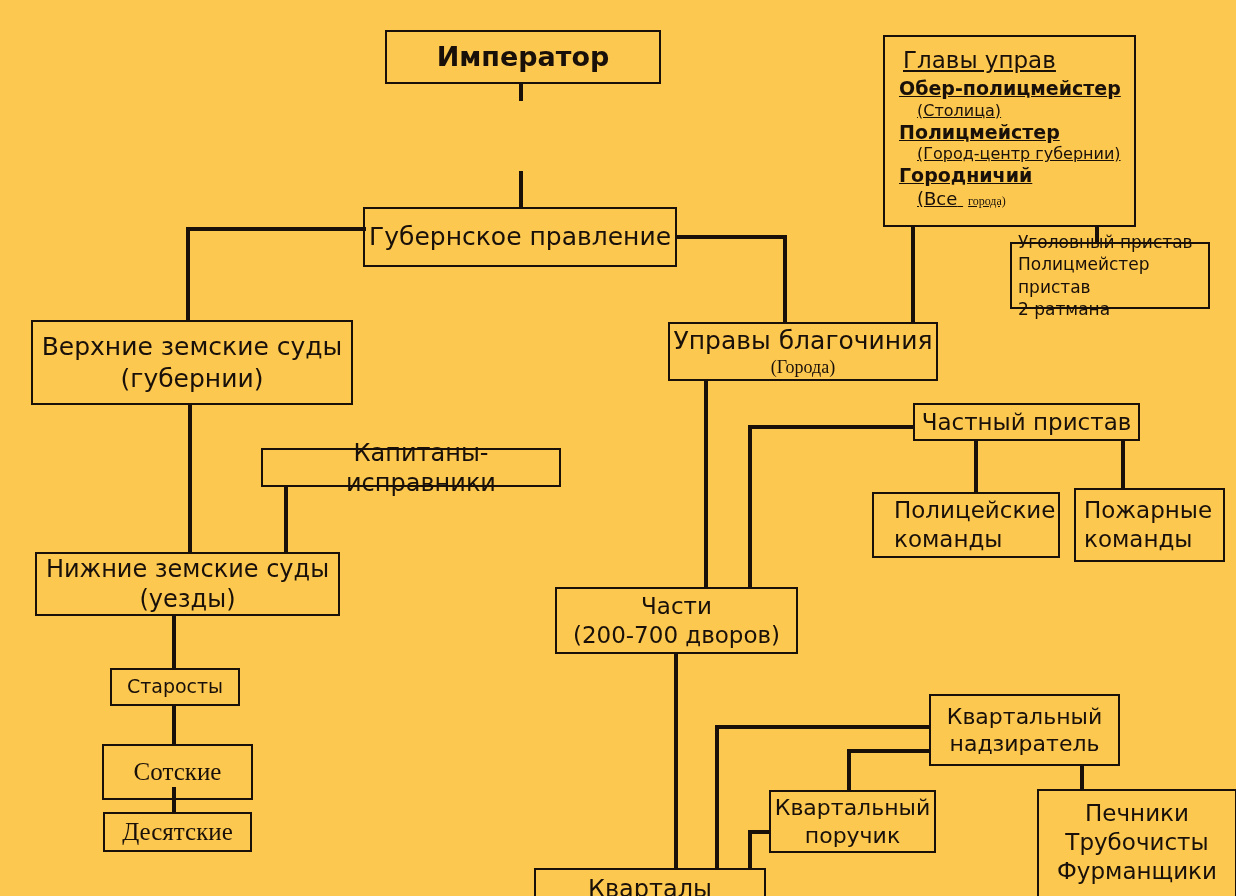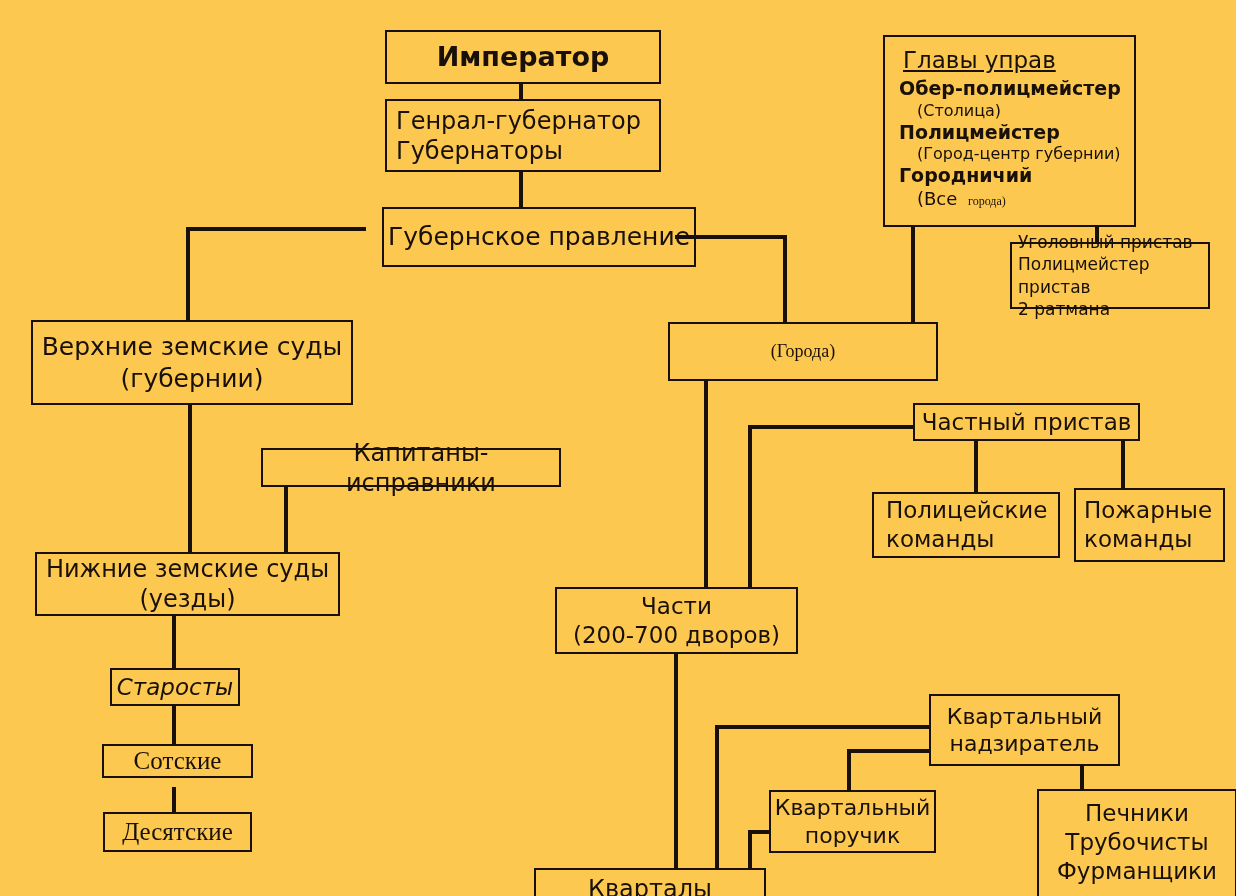--- a/index.html
+++ b/index.html
@@ -58,95 +58,92 @@
   <div class="ln" style="left:847px;top:749px;width:84px;height:4px;"></div>
   <div class="ln" style="left:847px;top:749px;width:4px;height:43px;"></div>
   <div class="ln" style="left:748px;top:830px;width:23px;height:4px;"></div>
   <div class="ln" style="left:748px;top:830px;width:4px;height:40px;"></div>
   <div class="ln" style="left:1080px;top:764px;width:4px;height:27px;"></div>
 
   <div class="box" style="left:385px;top:30px;width:276px;height:54px;font-size:27px;font-weight:bold;">
     <span>Император</span>
   </div>
 
-  <div class="box left" style="left:385px;top:99px;width:276px;height:73px;font-size:24px;padding-left:9px;">
-    <span>Генрал-губернатор</span>
-    <span>Губернаторы</span>
-  </div>
 
-  <div class="box left top" style="left:883px;top:35px;width:253px;height:192px;padding:9px 0 0 14px;">
+  <div class="box left top" style="left:883px;top:35px;width:253px;height:192px;padding:9px 0 0 14px;text-decoration:underline;">
     <span class="u" style="font-size:23px;margin-left:4px;margin-bottom:2px;">Главы управ</span>
     <span class="hb-item">Обер-полицмейстер</span>
     <span class="note">(Столица)</span>
     <span class="hb-item">Полицмейстер</span>
     <span class="note">(Город-центр губернии)</span>
     <span class="hb-item">Городничий</span>
     <span class="note" style="font-size:18px;">
       <span>(Все</span>
       <span class="serif" style="font-size:12px;margin-left:5px;">города)</span>
     </span>
   </div>
 
-  <div class="box" style="left:363px;top:207px;width:314px;height:60px;font-size:25px;margin-left:19px;">
+  <div class="box" style="left:363px;top:207px;width:314px;height:60px;font-size:25px;">
     <span>Губернское правление</span>
   </div>
 
   <div class="box left" style="left:1010px;top:242px;width:200px;height:67px;font-size:17px;padding-left:6px;line-height:1.3;">
     <span>Уголовный пристав</span>
     <span>Полицмейстер пристав</span>
     <span>2 ратмана</span>
   </div>
 
   <div class="box" style="left:31px;top:320px;width:322px;height:85px;font-size:25px;">
     <span>Верхние земские суды</span>
     <span>(губернии)</span>
   </div>
 
   <div class="box" style="left:668px;top:322px;width:270px;height:59px;">
+    <span style="font-size:25px;">Управы благочиния</span>
     <span class="serif" style="font-size:18px;">(Города)</span>
   </div>
 
   <div class="box" style="left:913px;top:403px;width:227px;height:38px;font-size:23px;">
     <span>Частный пристав</span>
   </div>
 
   <div class="box" style="left:261px;top:448px;width:300px;height:39px;font-size:24px;padding-left:20px;">
     <span>Капитаны-исправники</span>
   </div>
 
-  <div class="box left" style="left:872px;top:492px;width:188px;height:66px;font-size:23px;padding-left:12px;">
+  <div class="box left" style="left:872px;top:492px;width:188px;height:66px;font-size:23px;padding-left:20px;">
     <span>Полицейские</span>
     <span>команды</span>
   </div>
 
   <div class="box left" style="left:1074px;top:488px;width:151px;height:74px;font-size:23px;padding-left:8px;">
     <span>Пожарные</span>
     <span>команды</span>
   </div>
 
   <div class="box" style="left:35px;top:552px;width:305px;height:64px;font-size:24px;">
     <span>Нижние земские суды</span>
     <span>(уезды)</span>
   </div>
 
   <div class="box" style="left:555px;top:587px;width:243px;height:67px;font-size:23px;">
     <span>Части</span>
     <span>(200-700 дворов)</span>
   </div>
 
-  <div class="box" style="left:110px;top:668px;width:130px;height:38px;font-size:23px;font-style:italic;">
+  <div class="box" style="left:110px;top:668px;width:130px;height:38px;font-size:19px;">
     <span>Старосты</span>
   </div>
 
   <div class="box" style="left:929px;top:694px;width:191px;height:72px;font-size:22px;">
     <span>Квартальный</span>
     <span>надзиратель</span>
   </div>
 
-  <div class="box serif" style="left:102px;top:744px;width:151px;height:34px;font-size:25px;">
+  <div class="box serif" style="left:102px;top:744px;width:151px;height:56px;font-size:25px;">
     <span>Сотские</span>
   </div>
 
   <div class="box" style="left:769px;top:790px;width:167px;height:63px;font-size:22px;">
     <span>Квартальный</span>
     <span>поручик</span>
   </div>
 
   <div class="box top" style="left:1037px;top:789px;width:200px;height:115px;font-size:23px;padding-top:8px;">
     <span>Печники</span>

